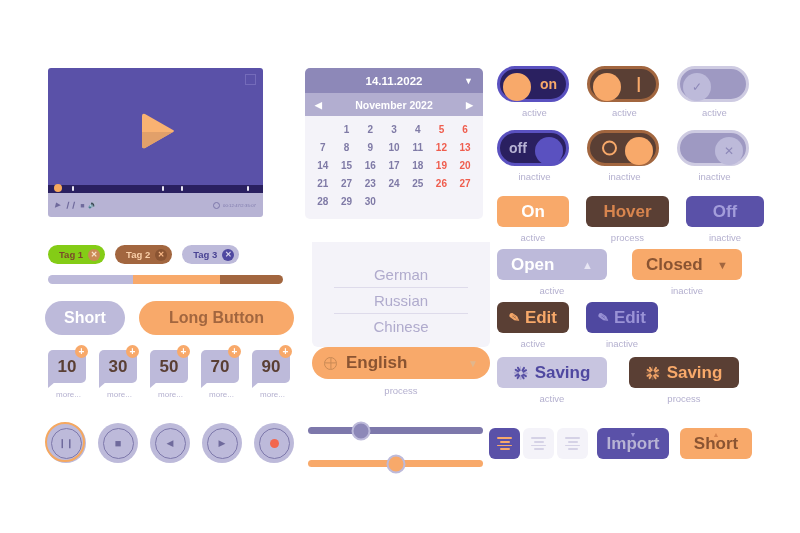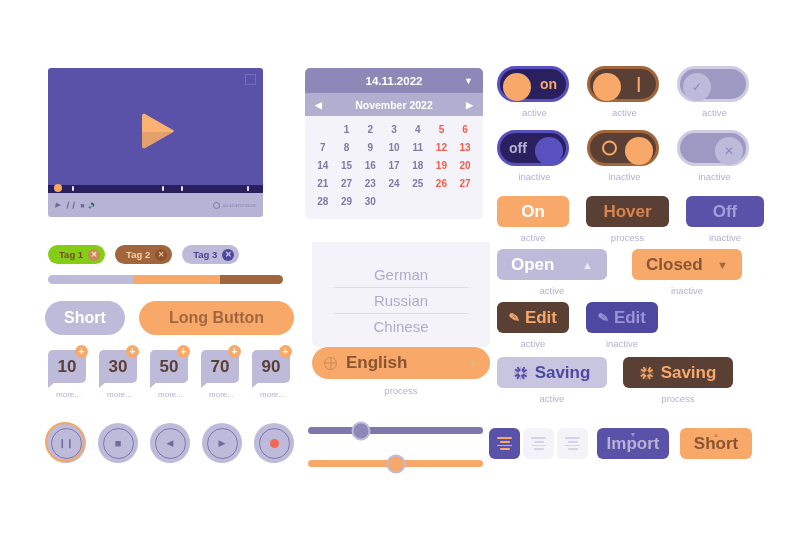--- a/index.html
+++ b/index.html
@@ -532,21 +532,21 @@
     </div>
     <div>
       <div class="rbtn b-edit-i">
         <span class="pen">✎</span>
         <span>Edit</span>
       </div>
       <div class="cap">inactive</div>
     </div>
   </div>
 
-  <div class="abs" style="left:497px;top:357px;display:flex;gap:16px;">
+  <div class="abs" style="left:497px;top:357px;display:flex;gap:22px;">
     <div>
       <div class="rbtn b-save-a">
         <span class="spinner">
             <i style="background: rgb(79, 72, 160); opacity: 0.25; transform: rotate(0deg) translateY(-7px);"></i>
             <i style="background: rgb(79, 72, 160); opacity: 0.95; transform: rotate(30deg) translateY(-7px);"></i>
             <i style="background: rgb(79, 72, 160); opacity: 0.95; transform: rotate(60deg) translateY(-7px);"></i>
             <i style="background: rgb(79, 72, 160); opacity: 0.25; transform: rotate(90deg) translateY(-7px);"></i>
             <i style="background: rgb(79, 72, 160); opacity: 0.95; transform: rotate(120deg) translateY(-7px);"></i>
             <i style="background: rgb(79, 72, 160); opacity: 0.95; transform: rotate(150deg) translateY(-7px);"></i>
             <i style="background: rgb(79, 72, 160); opacity: 0.25; transform: rotate(180deg) translateY(-7px);"></i>

